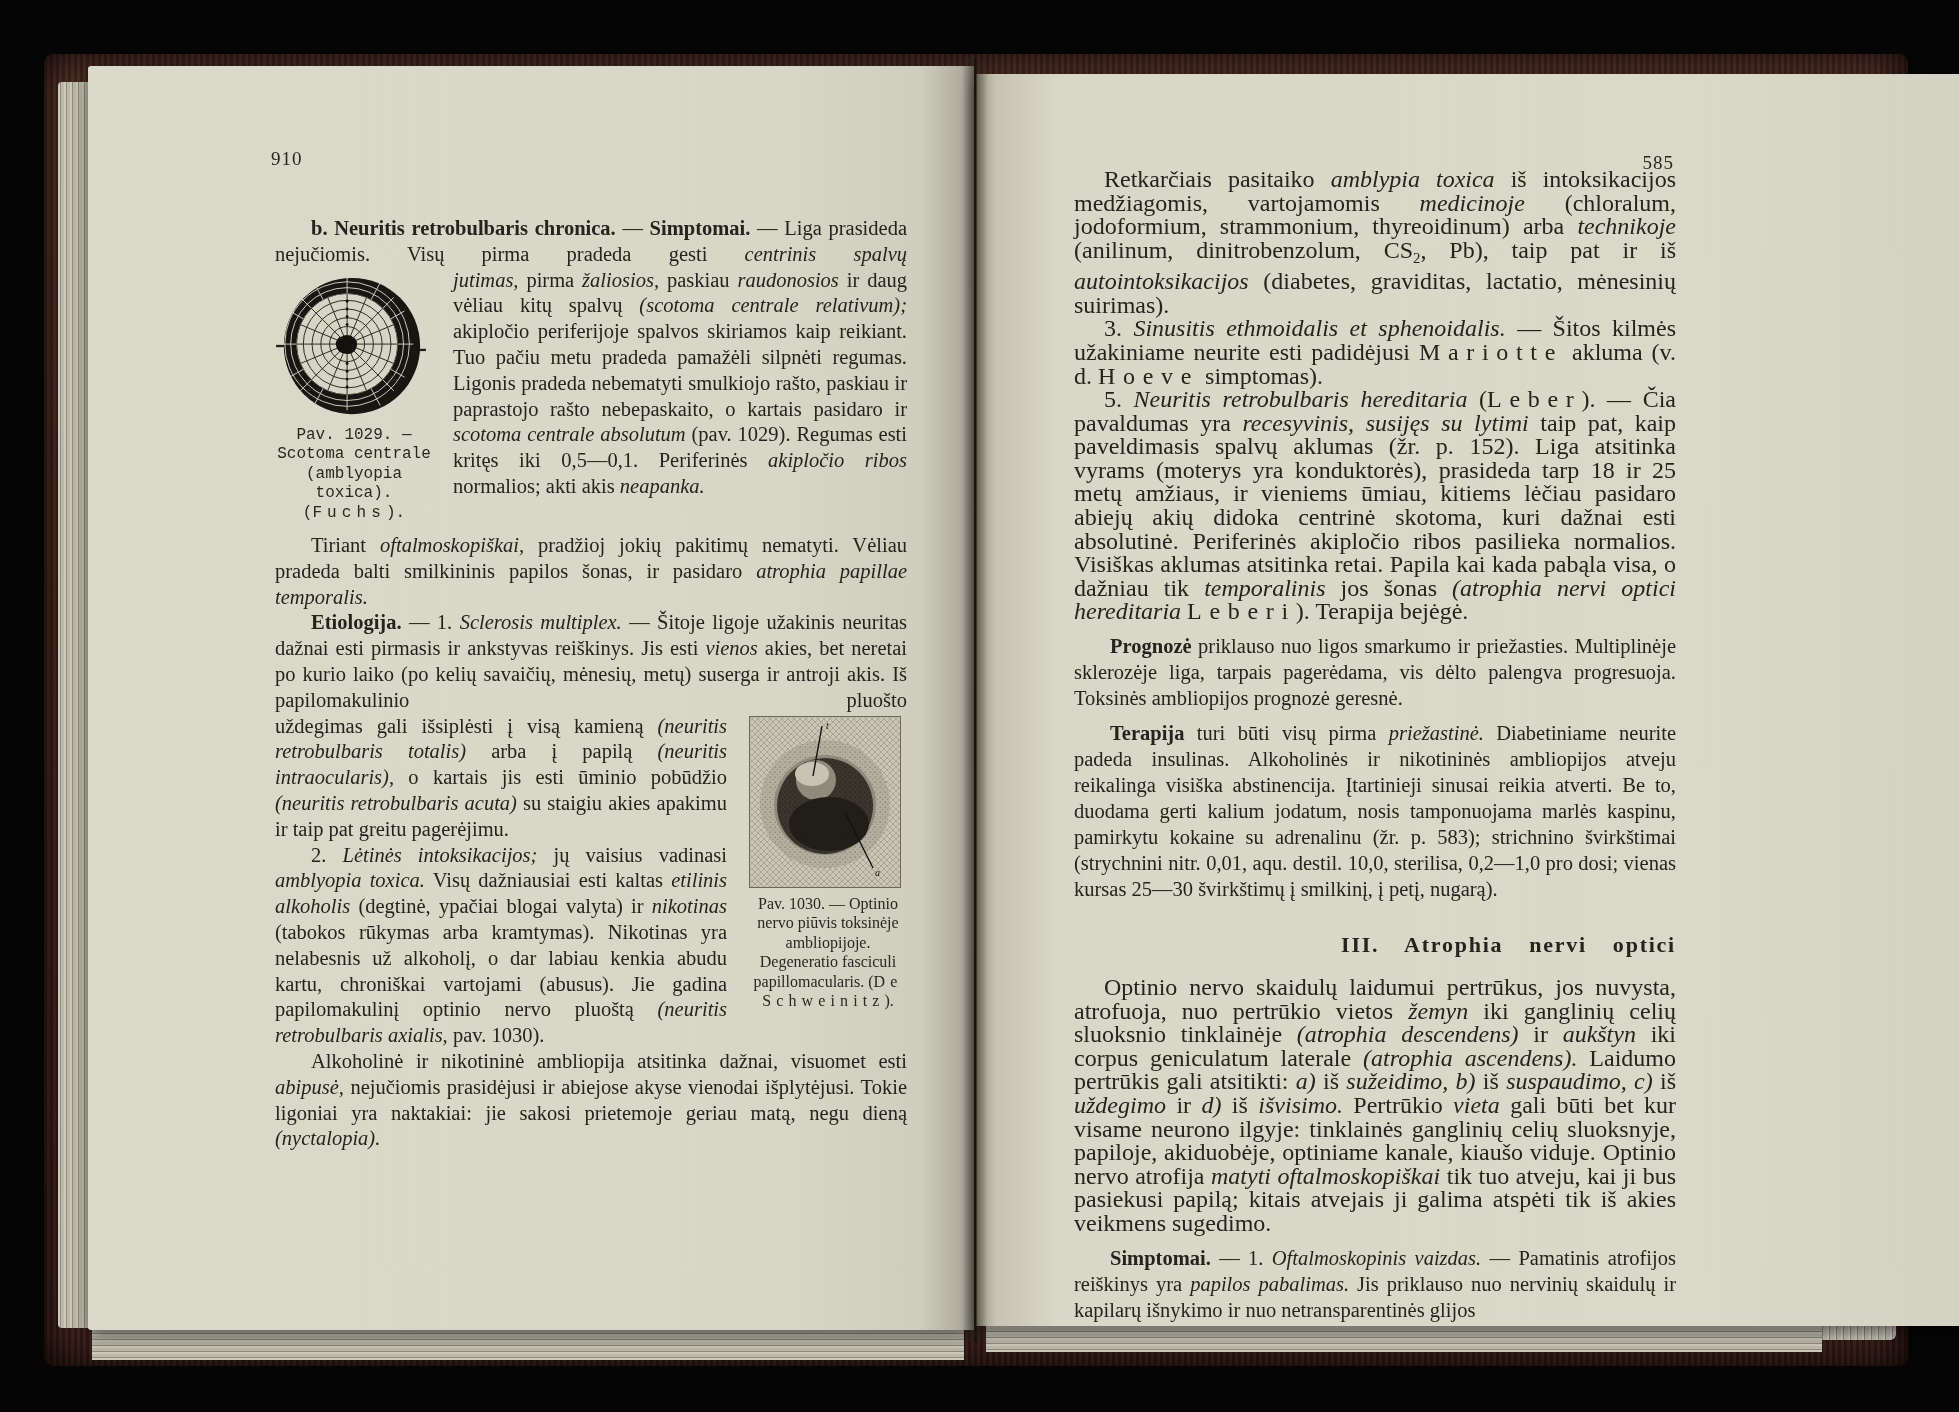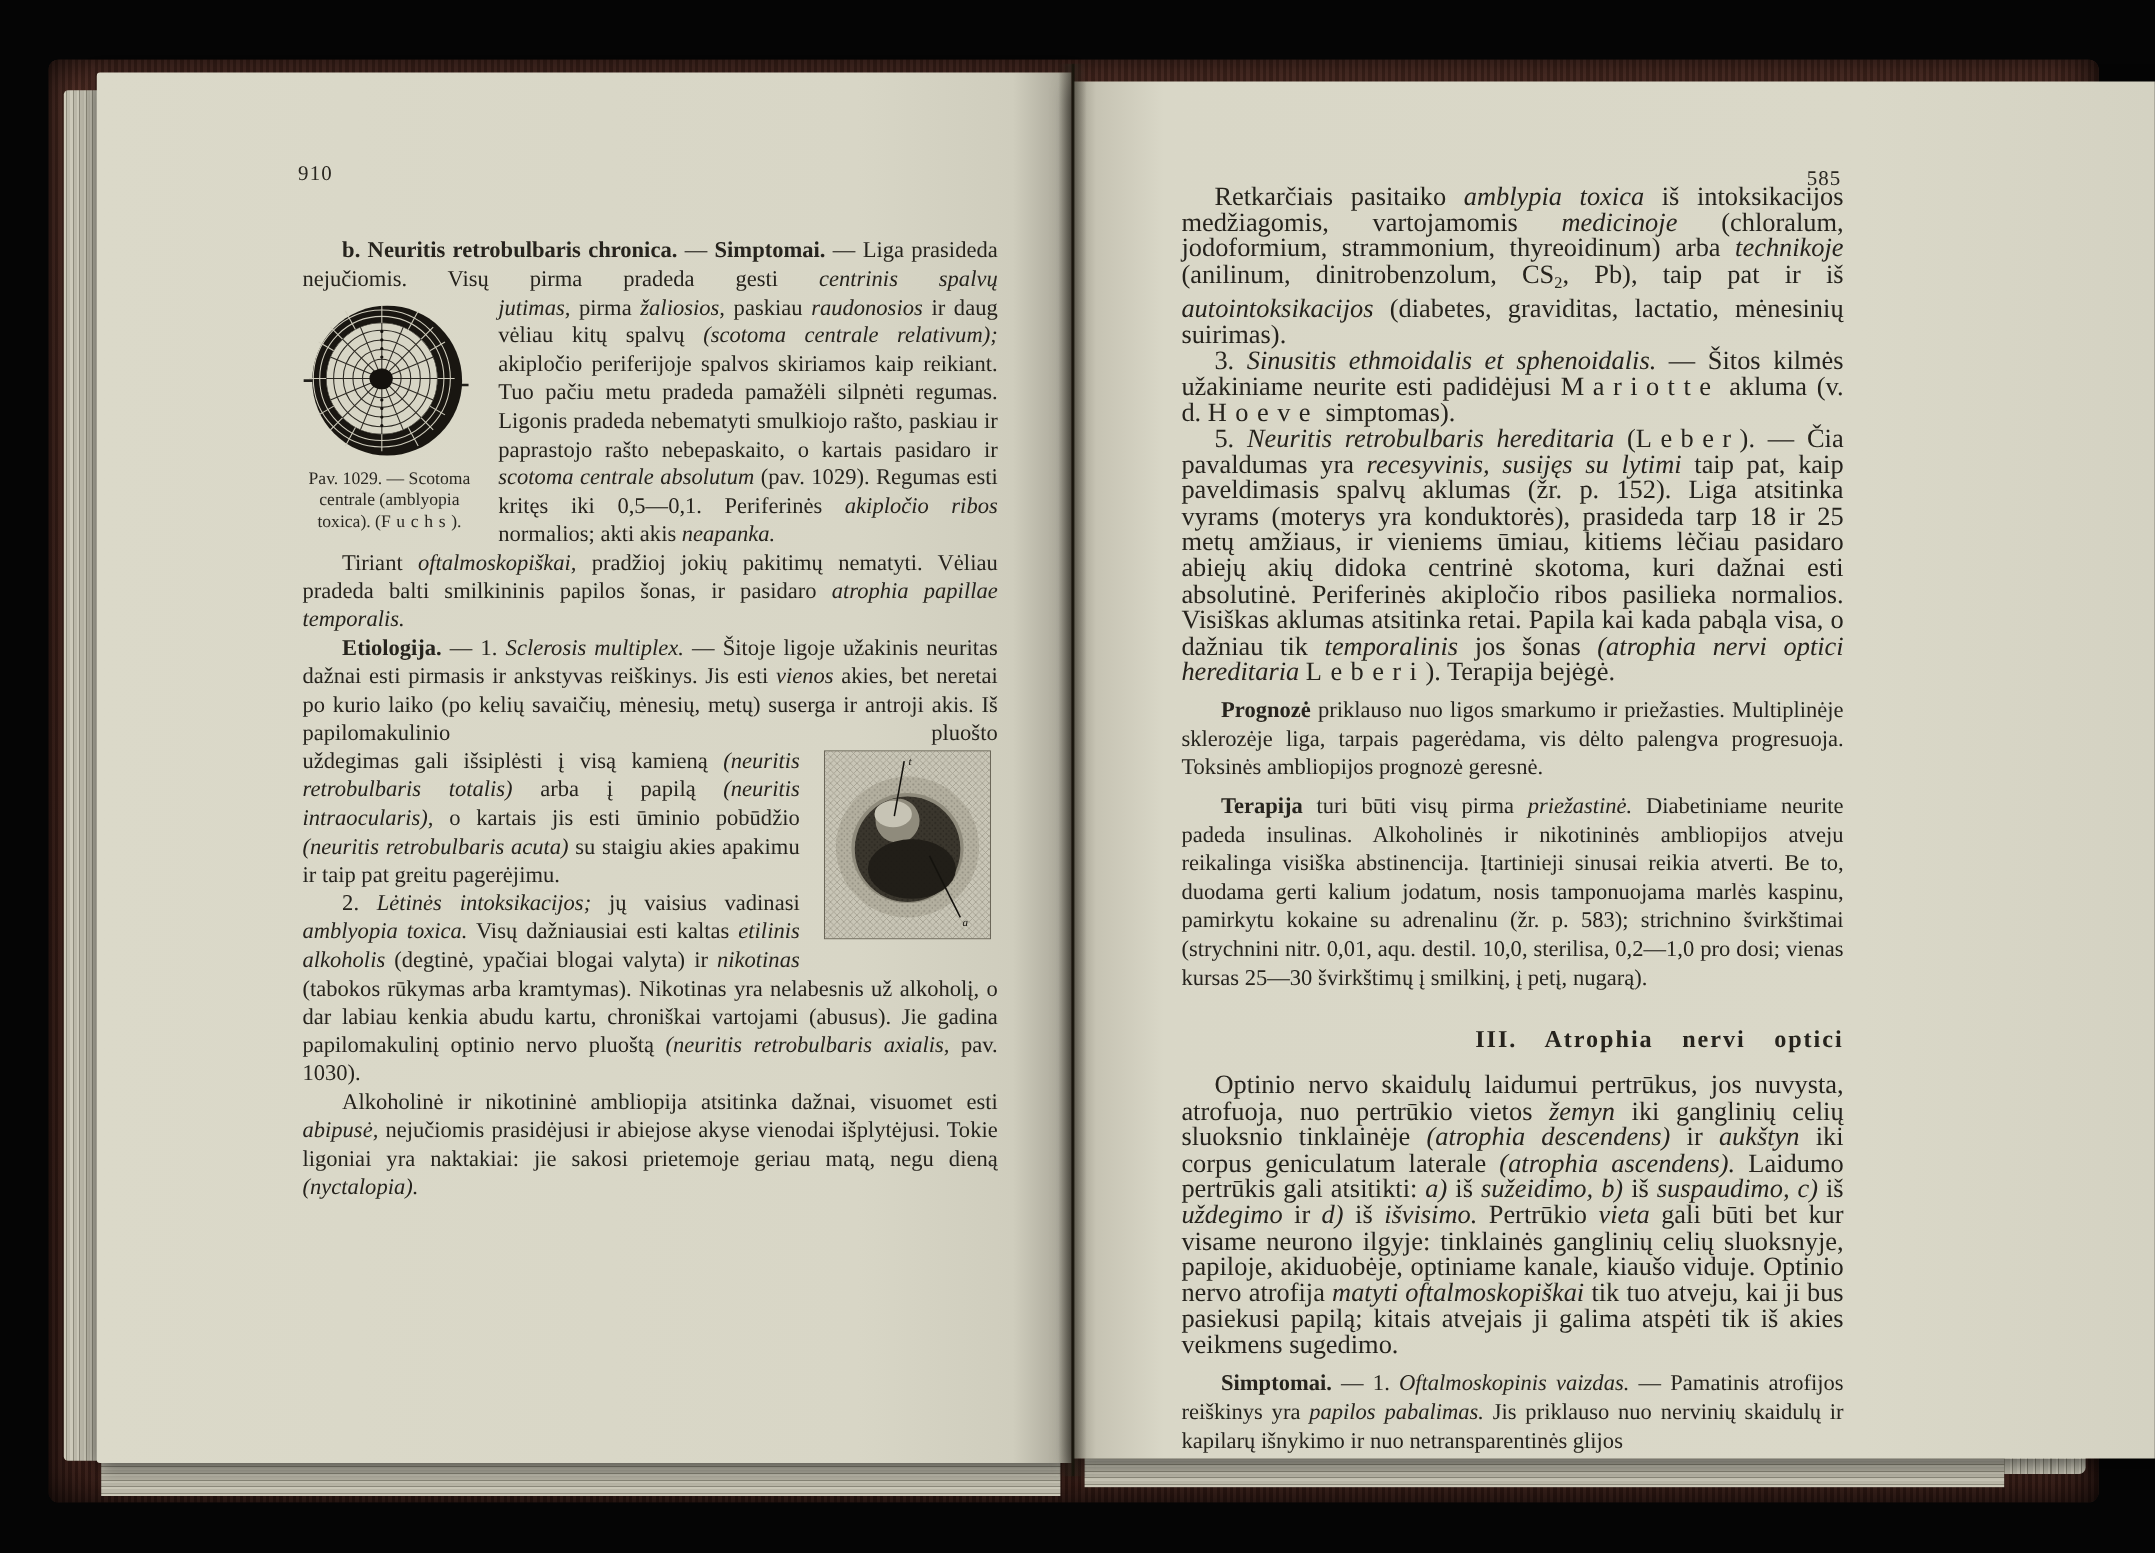--- a/index.html
+++ b/index.html
@@ -37,21 +37,21 @@
   .cont{text-align-last:justify;}
   .clr{clear:left;}
   .petit{font-size:24px;line-height:23.6px;}
   .petit.ind{text-indent:30px;}
   .gap{margin-top:9px;}
   .seg-i{font-style:italic;}
   .seg-b{font-weight:700;}
   .seg-g{letter-spacing:.32em;}
   .seg-sub{font-size:.62em;vertical-align:-.32em;letter-spacing:0;}
   .figbox{width:158px;}
-  .fig-l{float:left;margin:6px 20px 10px 0;}
+  .fig-l{float:left;margin:6px 20px 10px 0;font-family:Liberation Mono, monospace;}
   .fig-r{float:right;margin:2px 0 10px 22px;}
   .caption{font-size:16px;line-height:19.5px;text-align:center;margin-top:6px;color:#2a2721;}
   .heading{font-weight:700;text-align:right;font-size:22px;letter-spacing:.08em;word-spacing:.85em;
            margin:30px 0 18px 0;text-indent:0;}
   svg{display:block;}
 </style>
 </head>
 <body>
 
 <div class="stage">
@@ -143,20 +143,21 @@
           <path fill-rule="evenodd" fill="#3a362d" d="M76,42 a48,48 0 1,0 0.1,0 z M67,44 a20,20 0 1,1 -0.1,0 z"></path>
           <path fill-rule="evenodd" fill="url(#st)" opacity="0.55" d="M76,42 a48,48 0 1,0 0.1,0 z M67,44 a20,20 0 1,1 -0.1,0 z"></path>
           <ellipse cx="80" cy="108" rx="40" ry="27" fill="#211e18"></ellipse>
           <ellipse cx="80" cy="108" rx="40" ry="27" fill="url(#st)" opacity="0.5"></ellipse>
           <ellipse cx="63" cy="58" rx="17" ry="12" fill="#c7c4b5"></ellipse>
           <line x1="73" y1="10" x2="64" y2="60" stroke="#14120e" stroke-width="1.4"></line>
           <line x1="96" y1="96" x2="124" y2="152" stroke="#14120e" stroke-width="1.4"></line>
           <text x="77" y="13" font-size="10" font-style="italic" fill="#14120e">t</text>
           <text x="126" y="160" font-size="10" font-style="italic" fill="#14120e">a</text>
         </svg>
+        <div class="caption"><span>Pav. 1030. — Optinio nervo piūvis toksinėje ambliopijoje. Degeneratio fasciculi papillomacularis. (</span><span class="seg-g">De Schweinitz</span><span>).</span></div>
       </div>
       <p class="p"><span>uždegimas gali išsiplėsti į visą kamieną </span><span class="seg-i">(neuritis retrobulbaris totalis)</span><span> arba į papilą </span><span class="seg-i">(neuritis intraocularis),</span><span> o kartais jis esti ūminio pobūdžio </span><span class="seg-i">(neuritis retrobulbaris acuta)</span><span> su staigiu akies apakimu ir taip pat greitu pagerėjimu.</span></p>
       <p class="p ind"><span>2. </span><span class="seg-i">Lėtinės intoksikacijos;</span><span> jų vaisius vadinasi </span><span class="seg-i">amblyopia toxica.</span><span> Visų dažniausiai esti kaltas </span><span class="seg-i">etilinis alkoholis</span><span> (degtinė, ypačiai blogai valyta) ir </span><span class="seg-i">nikotinas</span><span> (tabokos rūkymas arba kramtymas). Nikotinas yra nelabesnis už alkoholį, o dar labiau kenkia abudu kartu, chroniškai vartojami (abusus). Jie gadina papilomakulinį optinio nervo pluoštą </span><span class="seg-i">(neuritis retrobulbaris axialis,</span><span> pav. 1030).</span></p>
       <p class="p ind"><span>Alkoholinė ir nikotininė ambliopija atsitinka dažnai, visuomet esti </span><span class="seg-i">abipusė,</span><span> nejučiomis prasidėjusi ir abiejose akyse vienodai išplytėjusi. Tokie ligoniai yra naktakiai: jie sakosi prietemoje geriau matą, negu dieną </span><span class="seg-i">(nyctalopia).</span></p>
     </div>
   </div>
 
   <div class="page page-right">
     <div class="pagenum pagenum-right">585</div>
     <div class="content content-right">

